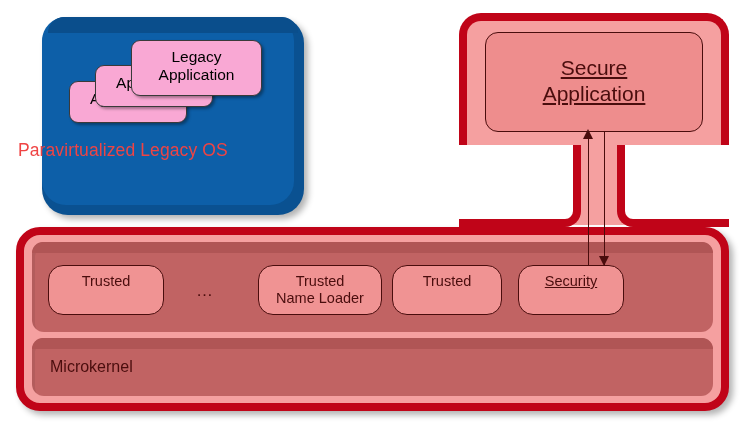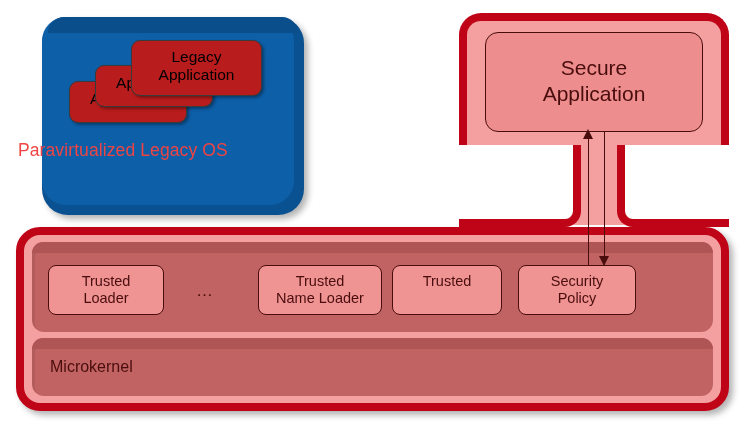--- a/index.html
+++ b/index.html
@@ -60,21 +60,21 @@
     color: #ef4444;
     font-size: 17.5px;
     letter-spacing: 0.1px;
     white-space: nowrap;
   }
 
   
   .app-card {
     position: absolute;
     z-index: 4;
-    background: #b91c1c;
+    background: #f9a8d4;
     border: 1px solid #3A3A3A;
     border-radius: 9px;
     box-shadow: 2px 2px 3px rgba(0,0,0,0.35);
     color: #000000;
     font-size: 15.5px;
     line-height: 18px;
     text-align: center;
     box-sizing: border-box;
     padding-top: 8px;
   }
@@ -120,21 +120,21 @@
     border-radius: 13px;
     background: #EE8D8D;
     z-index: 6;
     color: #4A0D0D;
     font-size: 21px;
     line-height: 26px;
     text-align: center;
     box-sizing: border-box;
     padding-top: 22px;
   }
-  .secure-app .ln { display: block; }
+  .secure-app .ln { display: block; text-decoration: underline; }
 
   
   .arrow {
     position: absolute;
     z-index: 9;
     width: 0;
     border-left: 1.6px solid #4A0D0D;
   }
   .arrow-up   { left: 588px; top: 135px; height: 131px; }
   .arrow-down { left: 604px; top: 132px; height: 133px; }
@@ -189,35 +189,35 @@
     color: #4A0D0D;
     font-size: 16px;
     white-space: nowrap;
   }
 
   .service {
     position: absolute;
     top: 265px;
     height: 50px;
     border: 1px solid #4A0D0D;
-    border-radius: 8px;
+    border-radius: 15px;
     background: #F09393;
     z-index: 7;
     color: #4A0D0D;
     font-size: 14.5px;
     line-height: 17px;
     text-align: center;
     box-sizing: border-box;
     padding-top: 7px;
   }
   .service .ln { display: block; }
   .svc-0 { left: 48px;  width: 116px; }
   .svc-1 { left: 258px; width: 124px; }
   .svc-2 { left: 392px; width: 110px; }
-  .svc-3 { left: 518px; width: 118px; }
+  .svc-3 { left: 518px; width: 106px; text-decoration: underline; }
 
   .ellipsis {
     position: absolute;
     left: 196px;
     top: 281px;
     z-index: 7;
     color: #4A0D0D;
     font-size: 17px;
     letter-spacing: 2px;
   }
@@ -257,30 +257,28 @@
   <div class="arrow-head head-up"></div>
   <div class="arrow arrow-down"></div>
   <div class="arrow-head head-down"></div>
 
   <div class="platform"></div>
   <div class="panel panel-services"></div>
   <div class="panel panel-kernel"></div>
 
   <div class="service svc-0">
     <span class="ln">Trusted</span>
-    <span class="ln">Loader</span>
   </div>
   <div class="ellipsis">…</div>
   <div class="service svc-1">
     <span class="ln">Trusted</span>
     <span class="ln">Name Loader</span>
   </div>
   <div class="service svc-2">
     <span class="ln">Trusted</span>
   </div>
   <div class="service svc-3">
     <span class="ln">Security</span>
-    <span class="ln">Policy</span>
   </div>
 
   <div class="kernel-label">Microkernel</div>
 
 </div>
 
 </body></html>

